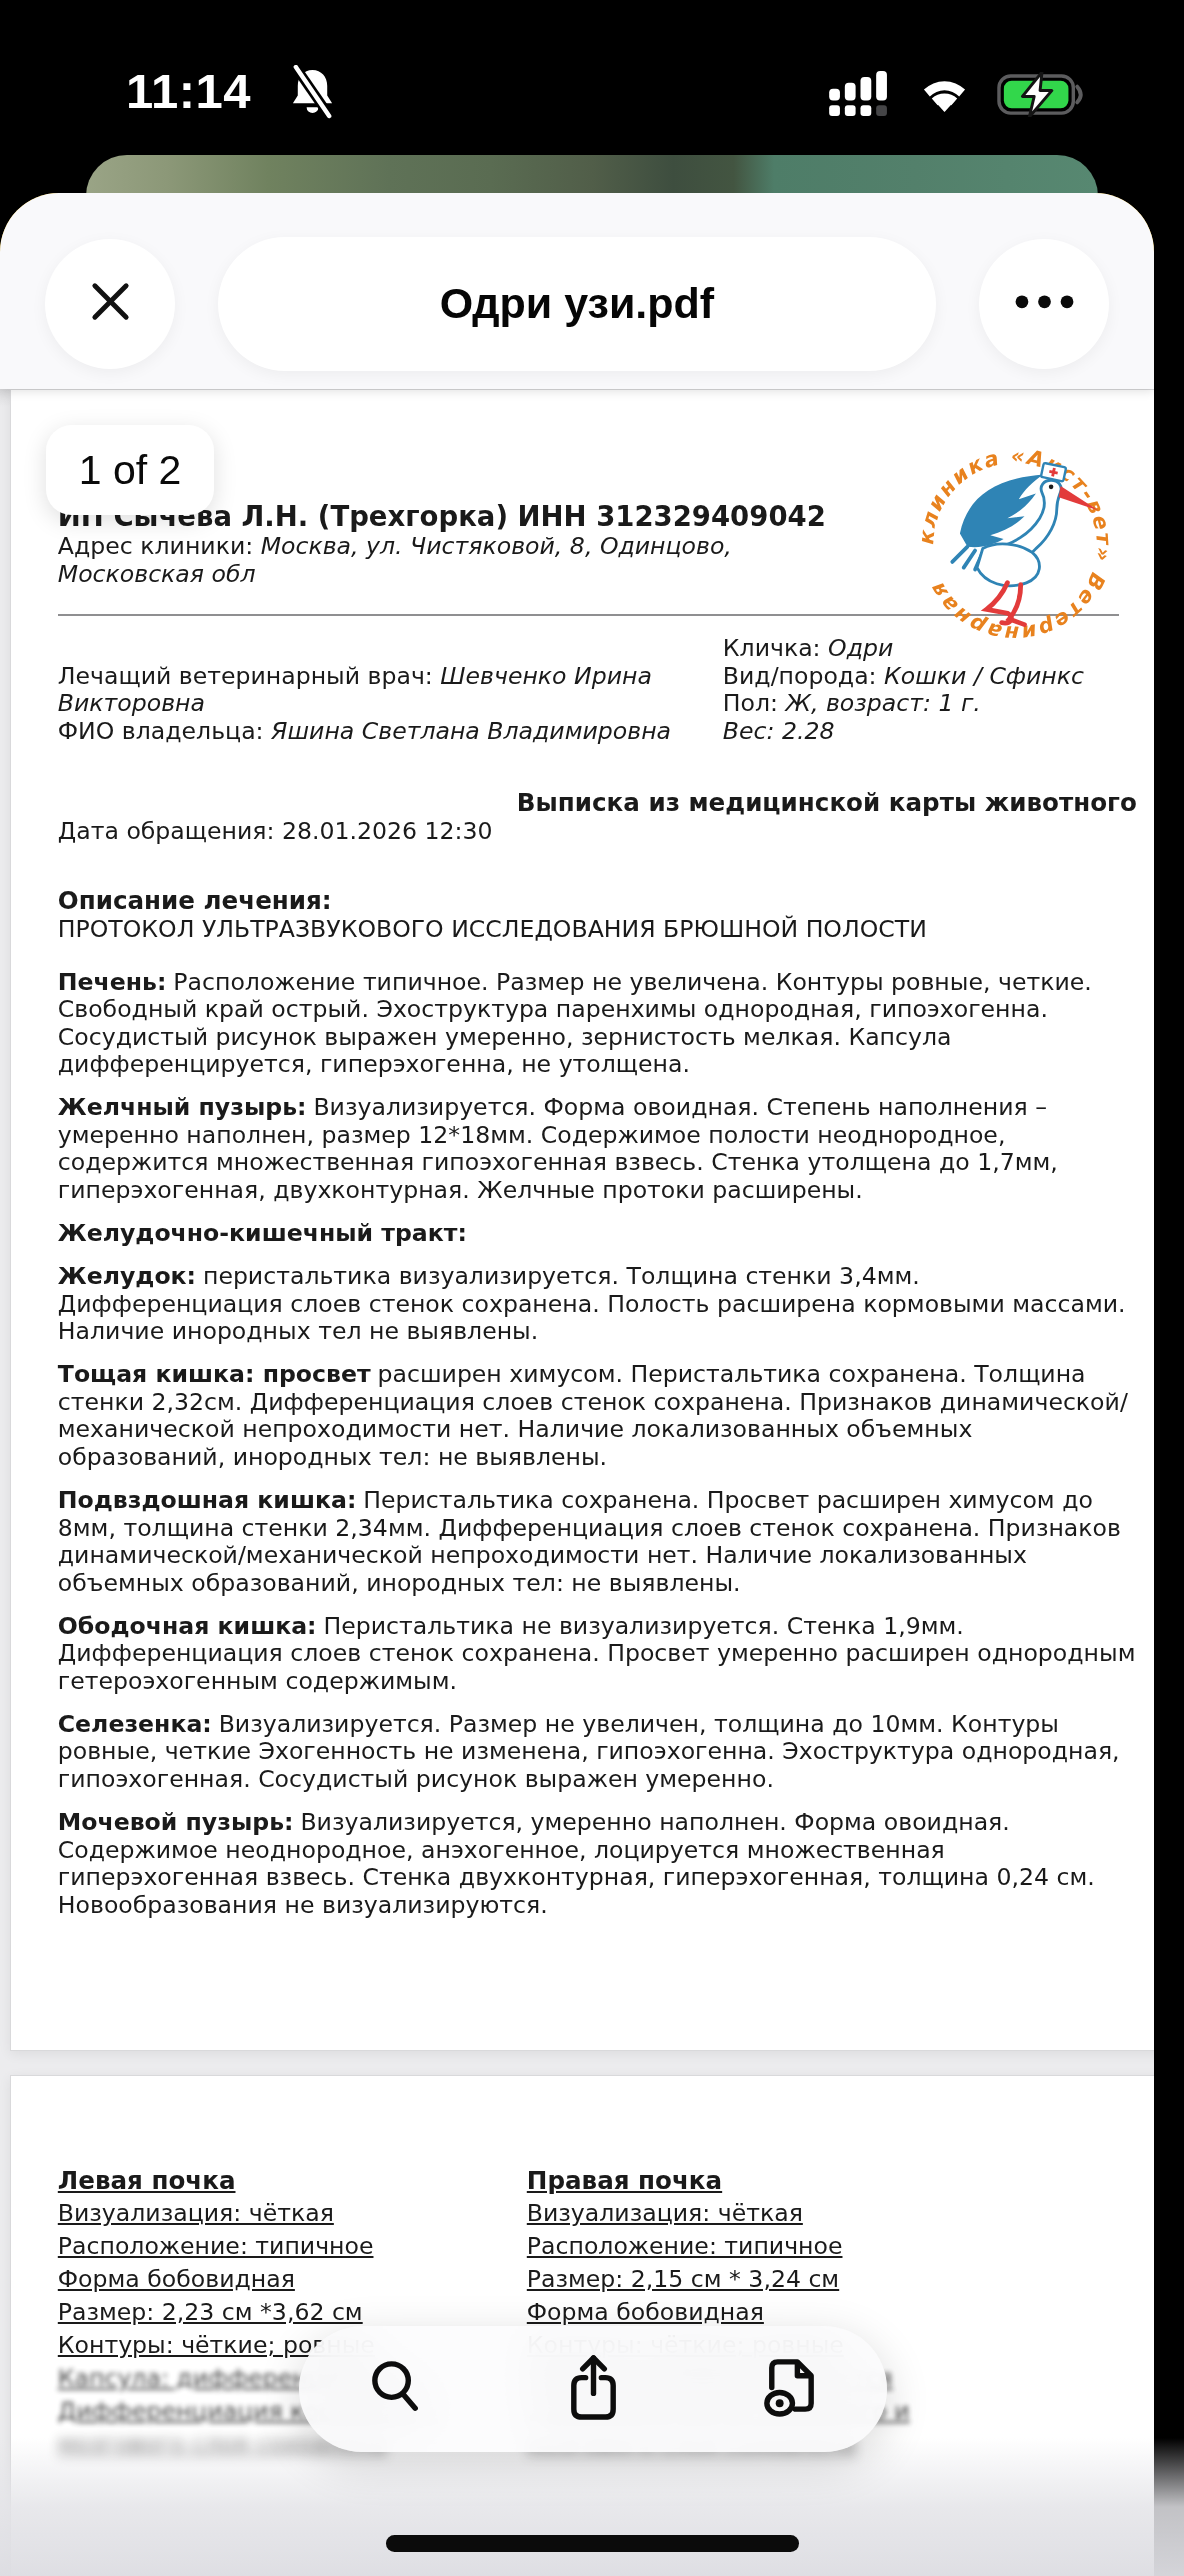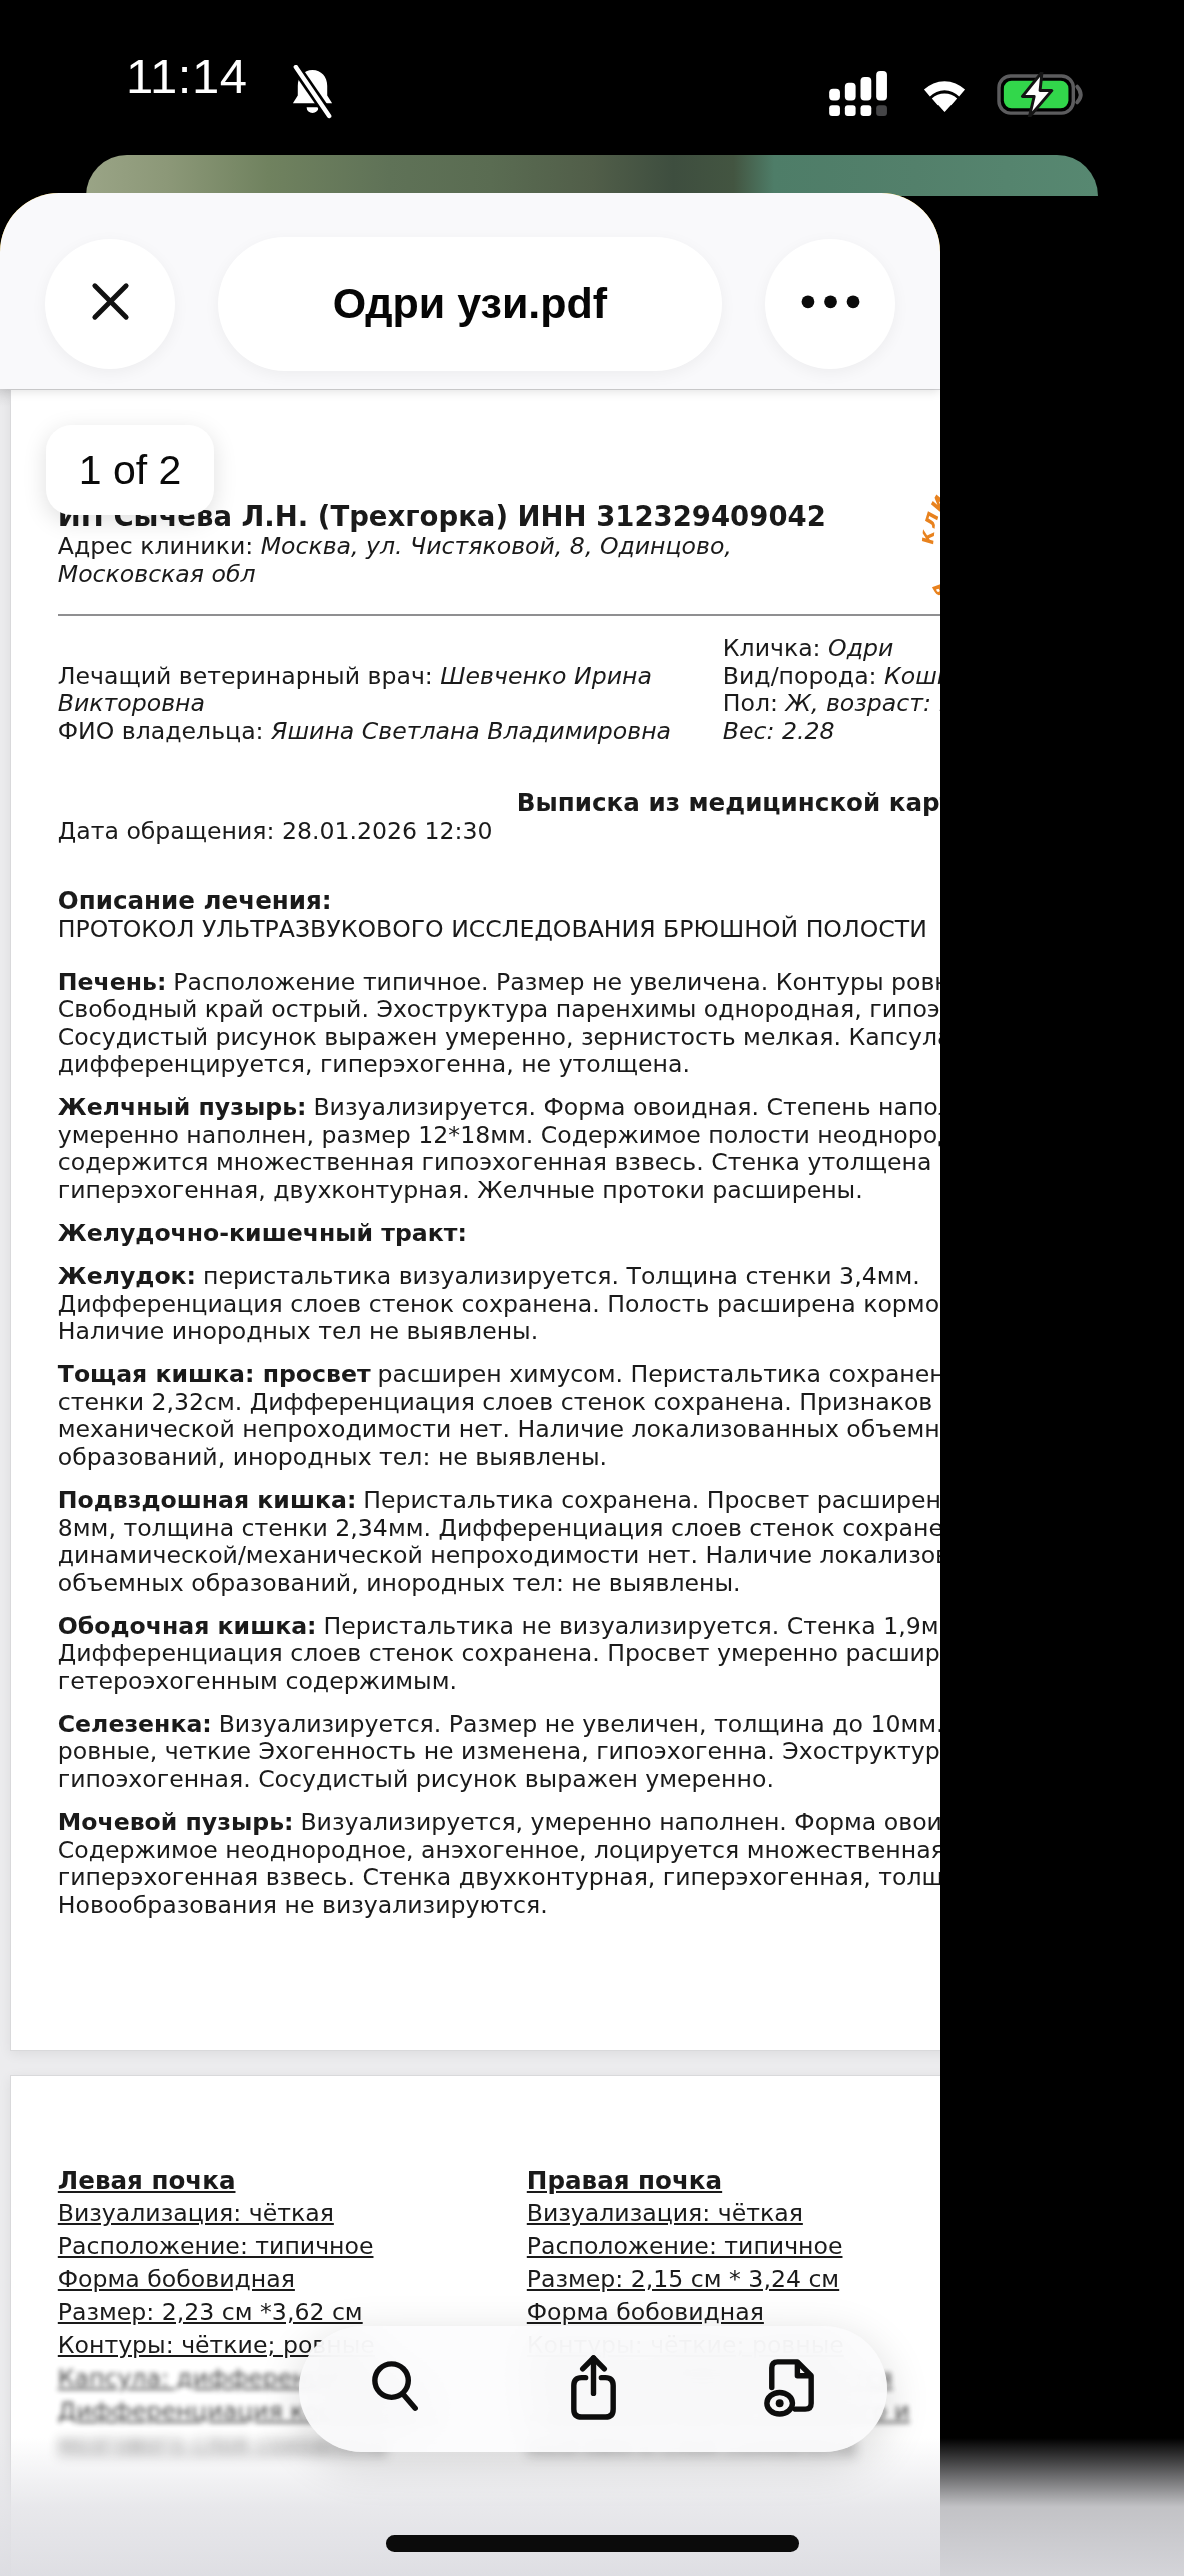--- a/index.html
+++ b/index.html
@@ -1,33 +1,33 @@
 <!DOCTYPE html>
 <html><head>
 <meta charset="utf-8">
 <style>
   html,body{margin:0;padding:0;background:#000;}
   .screen{position:relative;width:1185px;height:2576px;background:#000;overflow:hidden;
           font-family:"Liberation Sans",sans-serif;}
 
   
   .status-bar{position:absolute;top:0;left:0;right:0;height:157px;color:#fff;z-index:10;}
-  .sb-time{position:absolute;left:126px;top:48px;font-size:49px;font-weight:400;letter-spacing:0.5px;color:#fff;}
+  .sb-time{position:absolute;left:126px;top:63px;font-size:49px;font-weight:700;letter-spacing:0.5px;color:#fff;}
   .sb-bell{position:absolute;left:287px;top:65px;}
   .sb-right{position:absolute;right:96px;top:71px;display:flex;align-items:center;gap:21.6px;}
 
   
   .peek{position:absolute;top:155px;left:86px;width:1012px;height:41px;
         border-radius:41px 41px 0 0;
         background:linear-gradient(90deg,#9aa486 0%,#8c9878 8%,#70825f 18%,#5f7257 30%,#5a6c52 40%,
                    #515e49 50%,#3e4e3f 58%,#435541 64%,#4e7d68 68%,#53806b 82%,#578871 100%);
         z-index:5;}
 
   
-  .sheet{position:absolute;top:193px;left:0;width:940px;height:2383px;background:#eab308;
+  .sheet{position:absolute;top:193px;left:0;width:1154px;height:2383px;background:#eab308;
          border-radius:59px 59px 0 0;overflow:hidden;z-index:6;}
   .viewer-header{position:absolute;top:0;left:0;right:0;height:196px;background:#f9f9fb;
                  display:flex;align-items:center;padding:25.5px 45px 0 45px;gap:43px;box-sizing:border-box;
                  box-shadow:0 2px 9.8px rgba(0,0,0,0.13);z-index:4;}
   .circle-btn{width:130px;height:130px;border-radius:50%;background:#fff;flex:0 0 auto;
               display:flex;align-items:center;justify-content:center;
               box-shadow:0 3.9px 15.7px rgba(0,0,0,0.05);}
   .title-pill{flex:1;height:134px;border-radius:67px;background:#fff;
               display:flex;align-items:center;justify-content:center;
               font-size:43px;font-weight:600;color:#060606;box-shadow:0 3.9px 15.7px rgba(0,0,0,0.05);}

